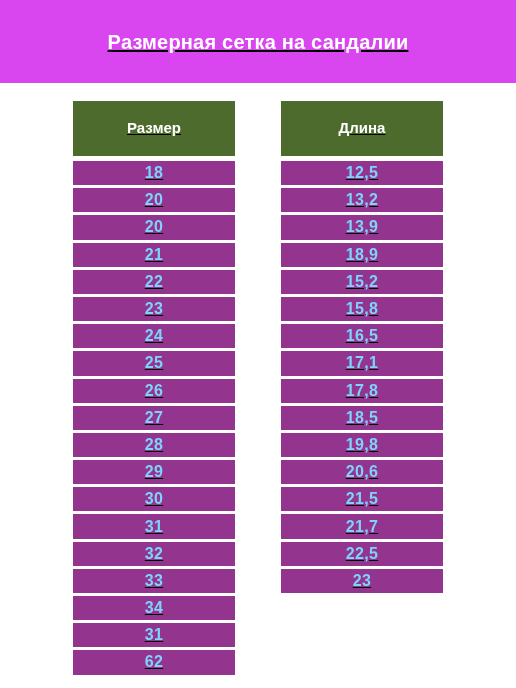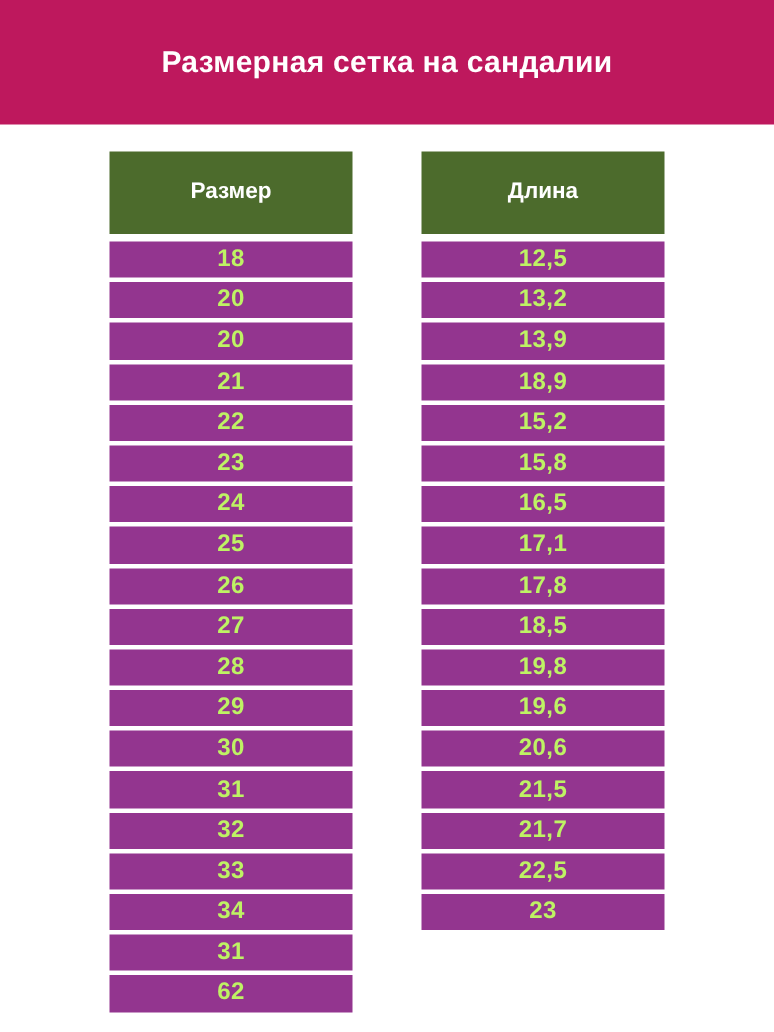--- a/index.html
+++ b/index.html
@@ -20,42 +20,44 @@
     position: relative;
     width: 516px;
     height: 688px;
     background: #ffffff;
   }
 
   
   .banner {
     width: 516px;
     height: 83px;
-    background: #be185d;
+    background: #d946ef;
     display: flex;
     align-items: center;
     justify-content: center;
+    text-decoration: underline;
   }
 
   .banner-title {
     color: #ffffff;
     font-family: "Liberation Sans", sans-serif;
     font-size: 20px;
     font-weight: bold;
     letter-spacing: 0.2px;
     text-align: center;
     line-height: 1.2;
   }
 
   
   .table-wrap {
     padding-top: 18px;
     display: flex;
     justify-content: center;
     gap: 46px;
+    text-decoration: underline;
   }
 
   .col {
     width: 162px;
     display: flex;
     flex-direction: column;
   }
 
   .col-head {
     height: 55px;
@@ -73,21 +75,21 @@
   }
 
   .col-head .head-line {
     display: block;
   }
 
   .cell {
     height: 24.2px;
     margin-top: 3px;
     background: #93358f;
-    color: #bef264;
+    color: #7dd3fc;
     font-family: "Liberation Sans", sans-serif;
     font-size: 16px;
     font-weight: bold;
     display: flex;
     align-items: center;
     justify-content: center;
     letter-spacing: 0.3px;
   }
 </style>
 </head>
@@ -138,21 +140,20 @@
       <div class="cell">13,2</div>
       <div class="cell">13,9</div>
       <div class="cell">18,9</div>
       <div class="cell">15,2</div>
       <div class="cell">15,8</div>
       <div class="cell">16,5</div>
       <div class="cell">17,1</div>
       <div class="cell">17,8</div>
       <div class="cell">18,5</div>
       <div class="cell">19,8</div>
-      <div class="cell">19,6</div>
       <div class="cell">20,6</div>
       <div class="cell">21,5</div>
       <div class="cell">21,7</div>
       <div class="cell">22,5</div>
       <div class="cell">23</div>
     </div>
 
   </div>
 </div>
 

